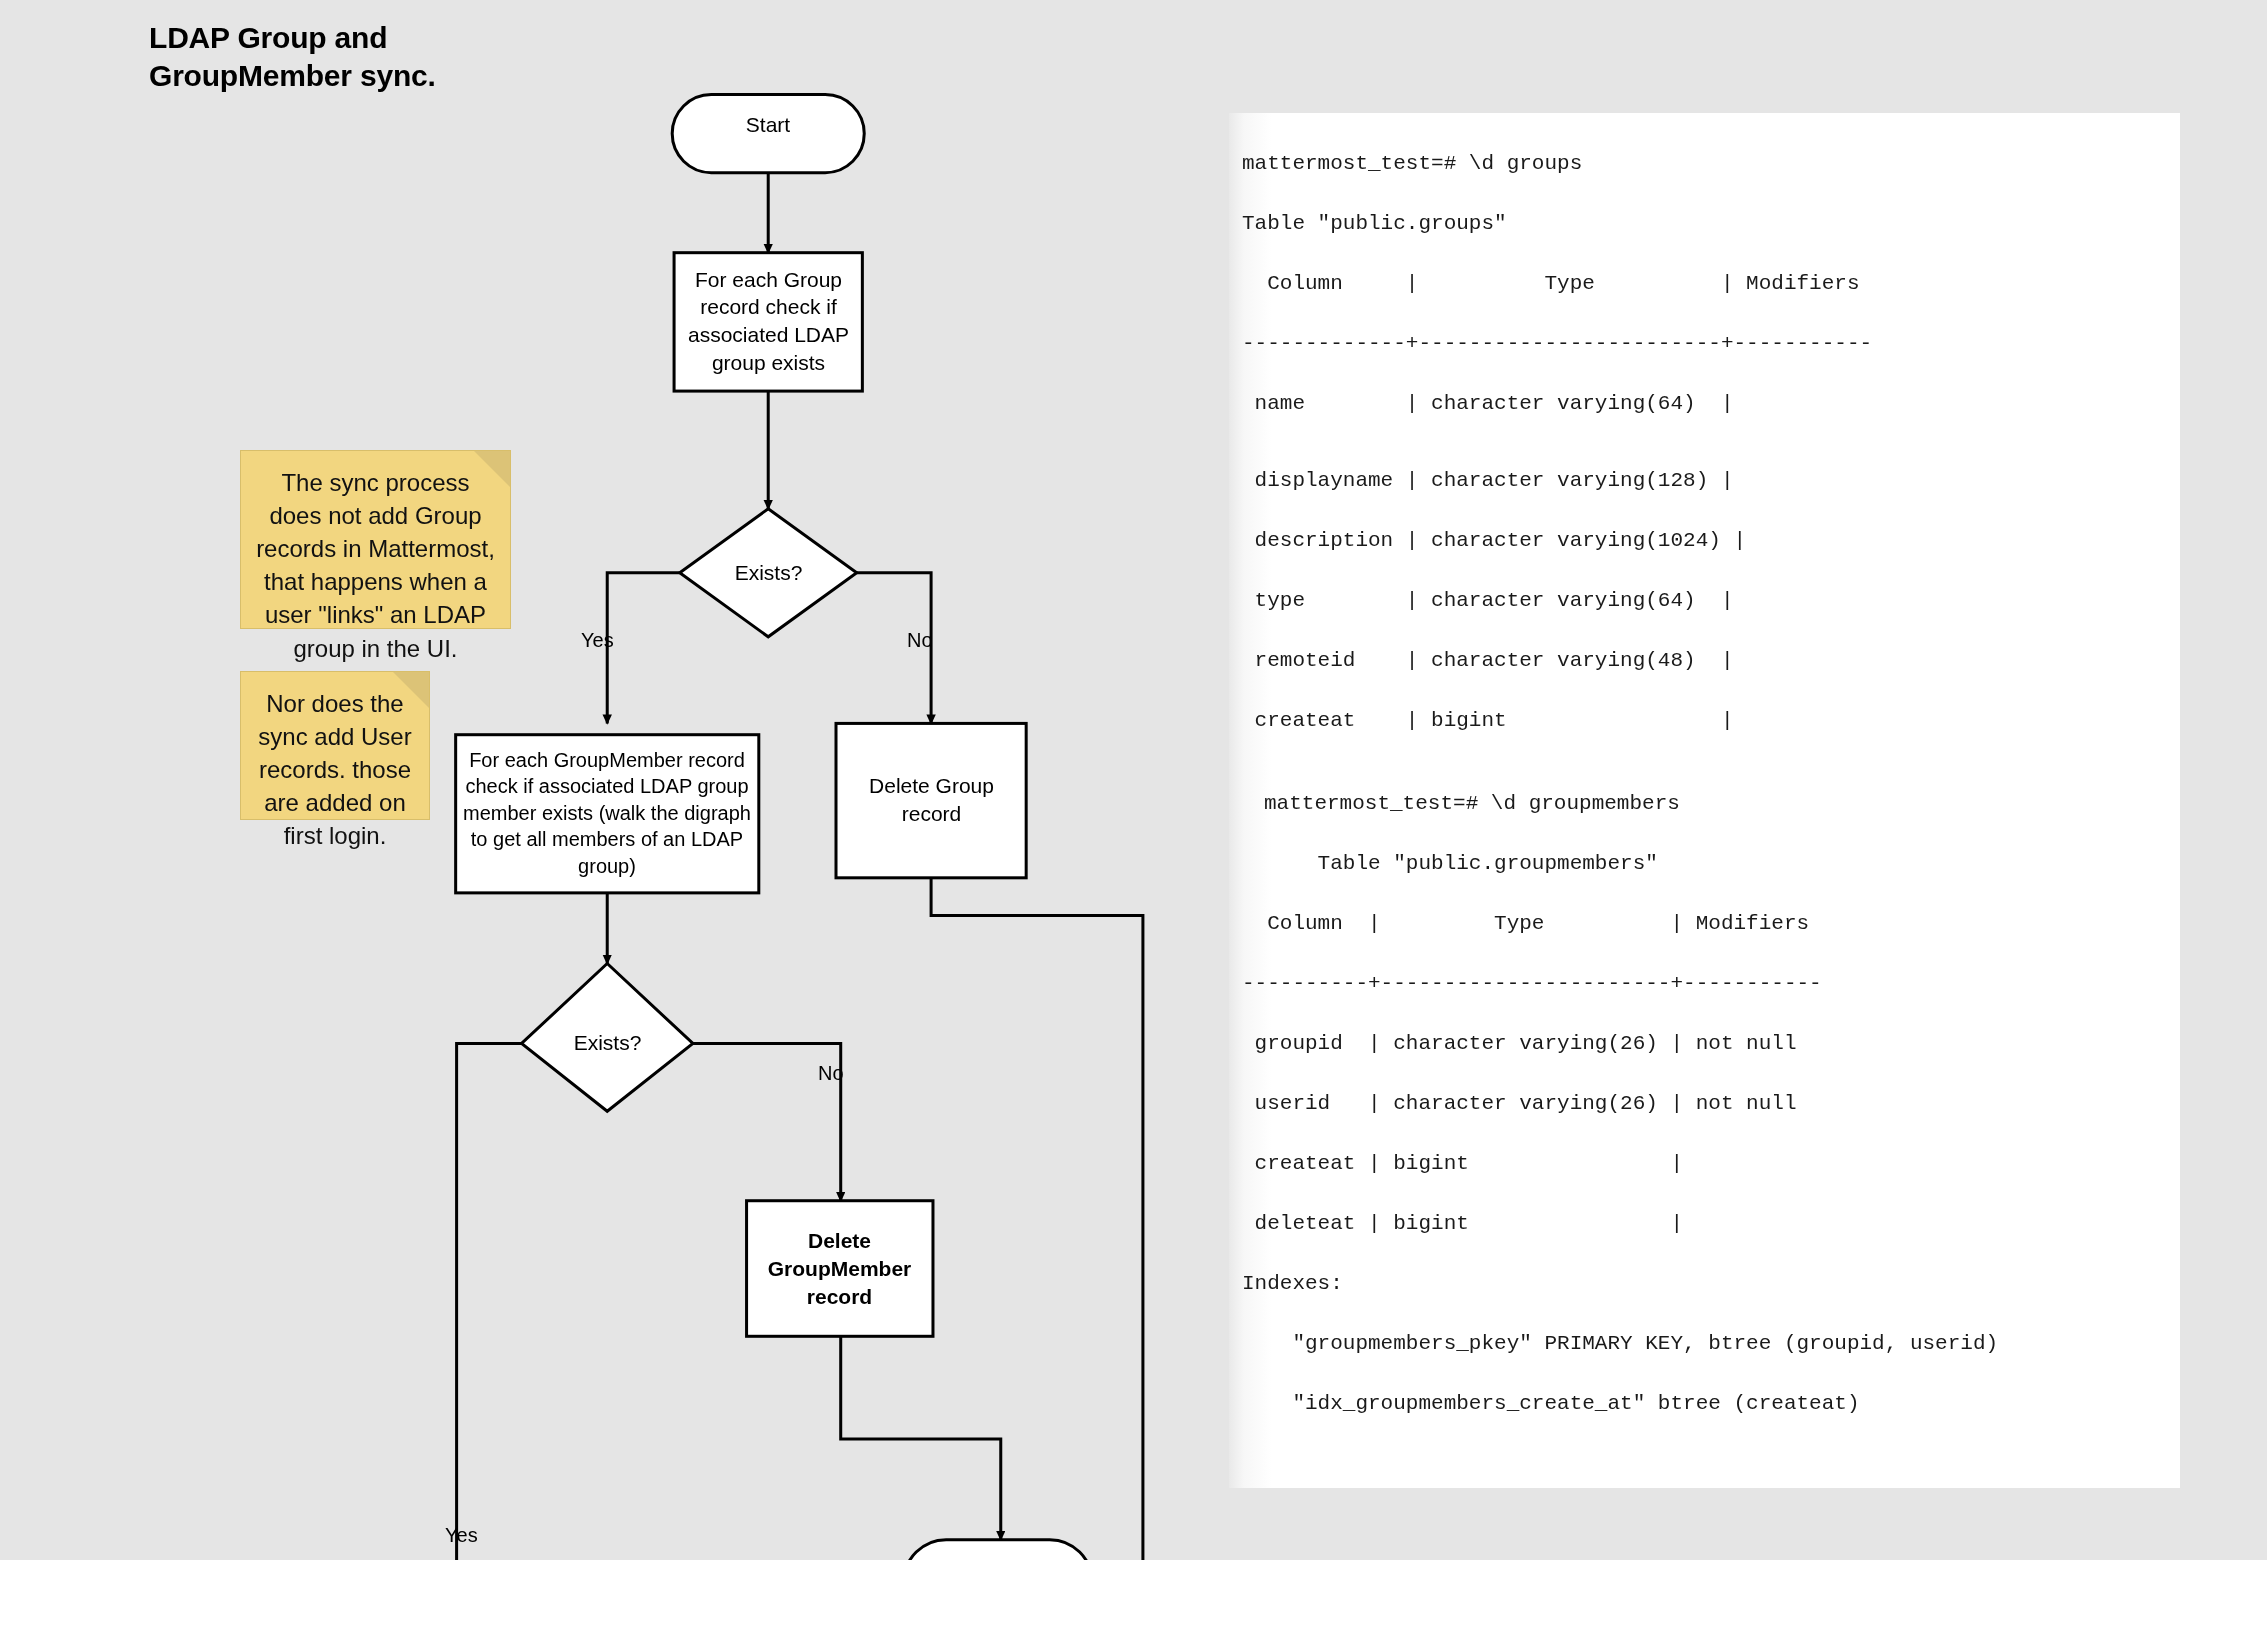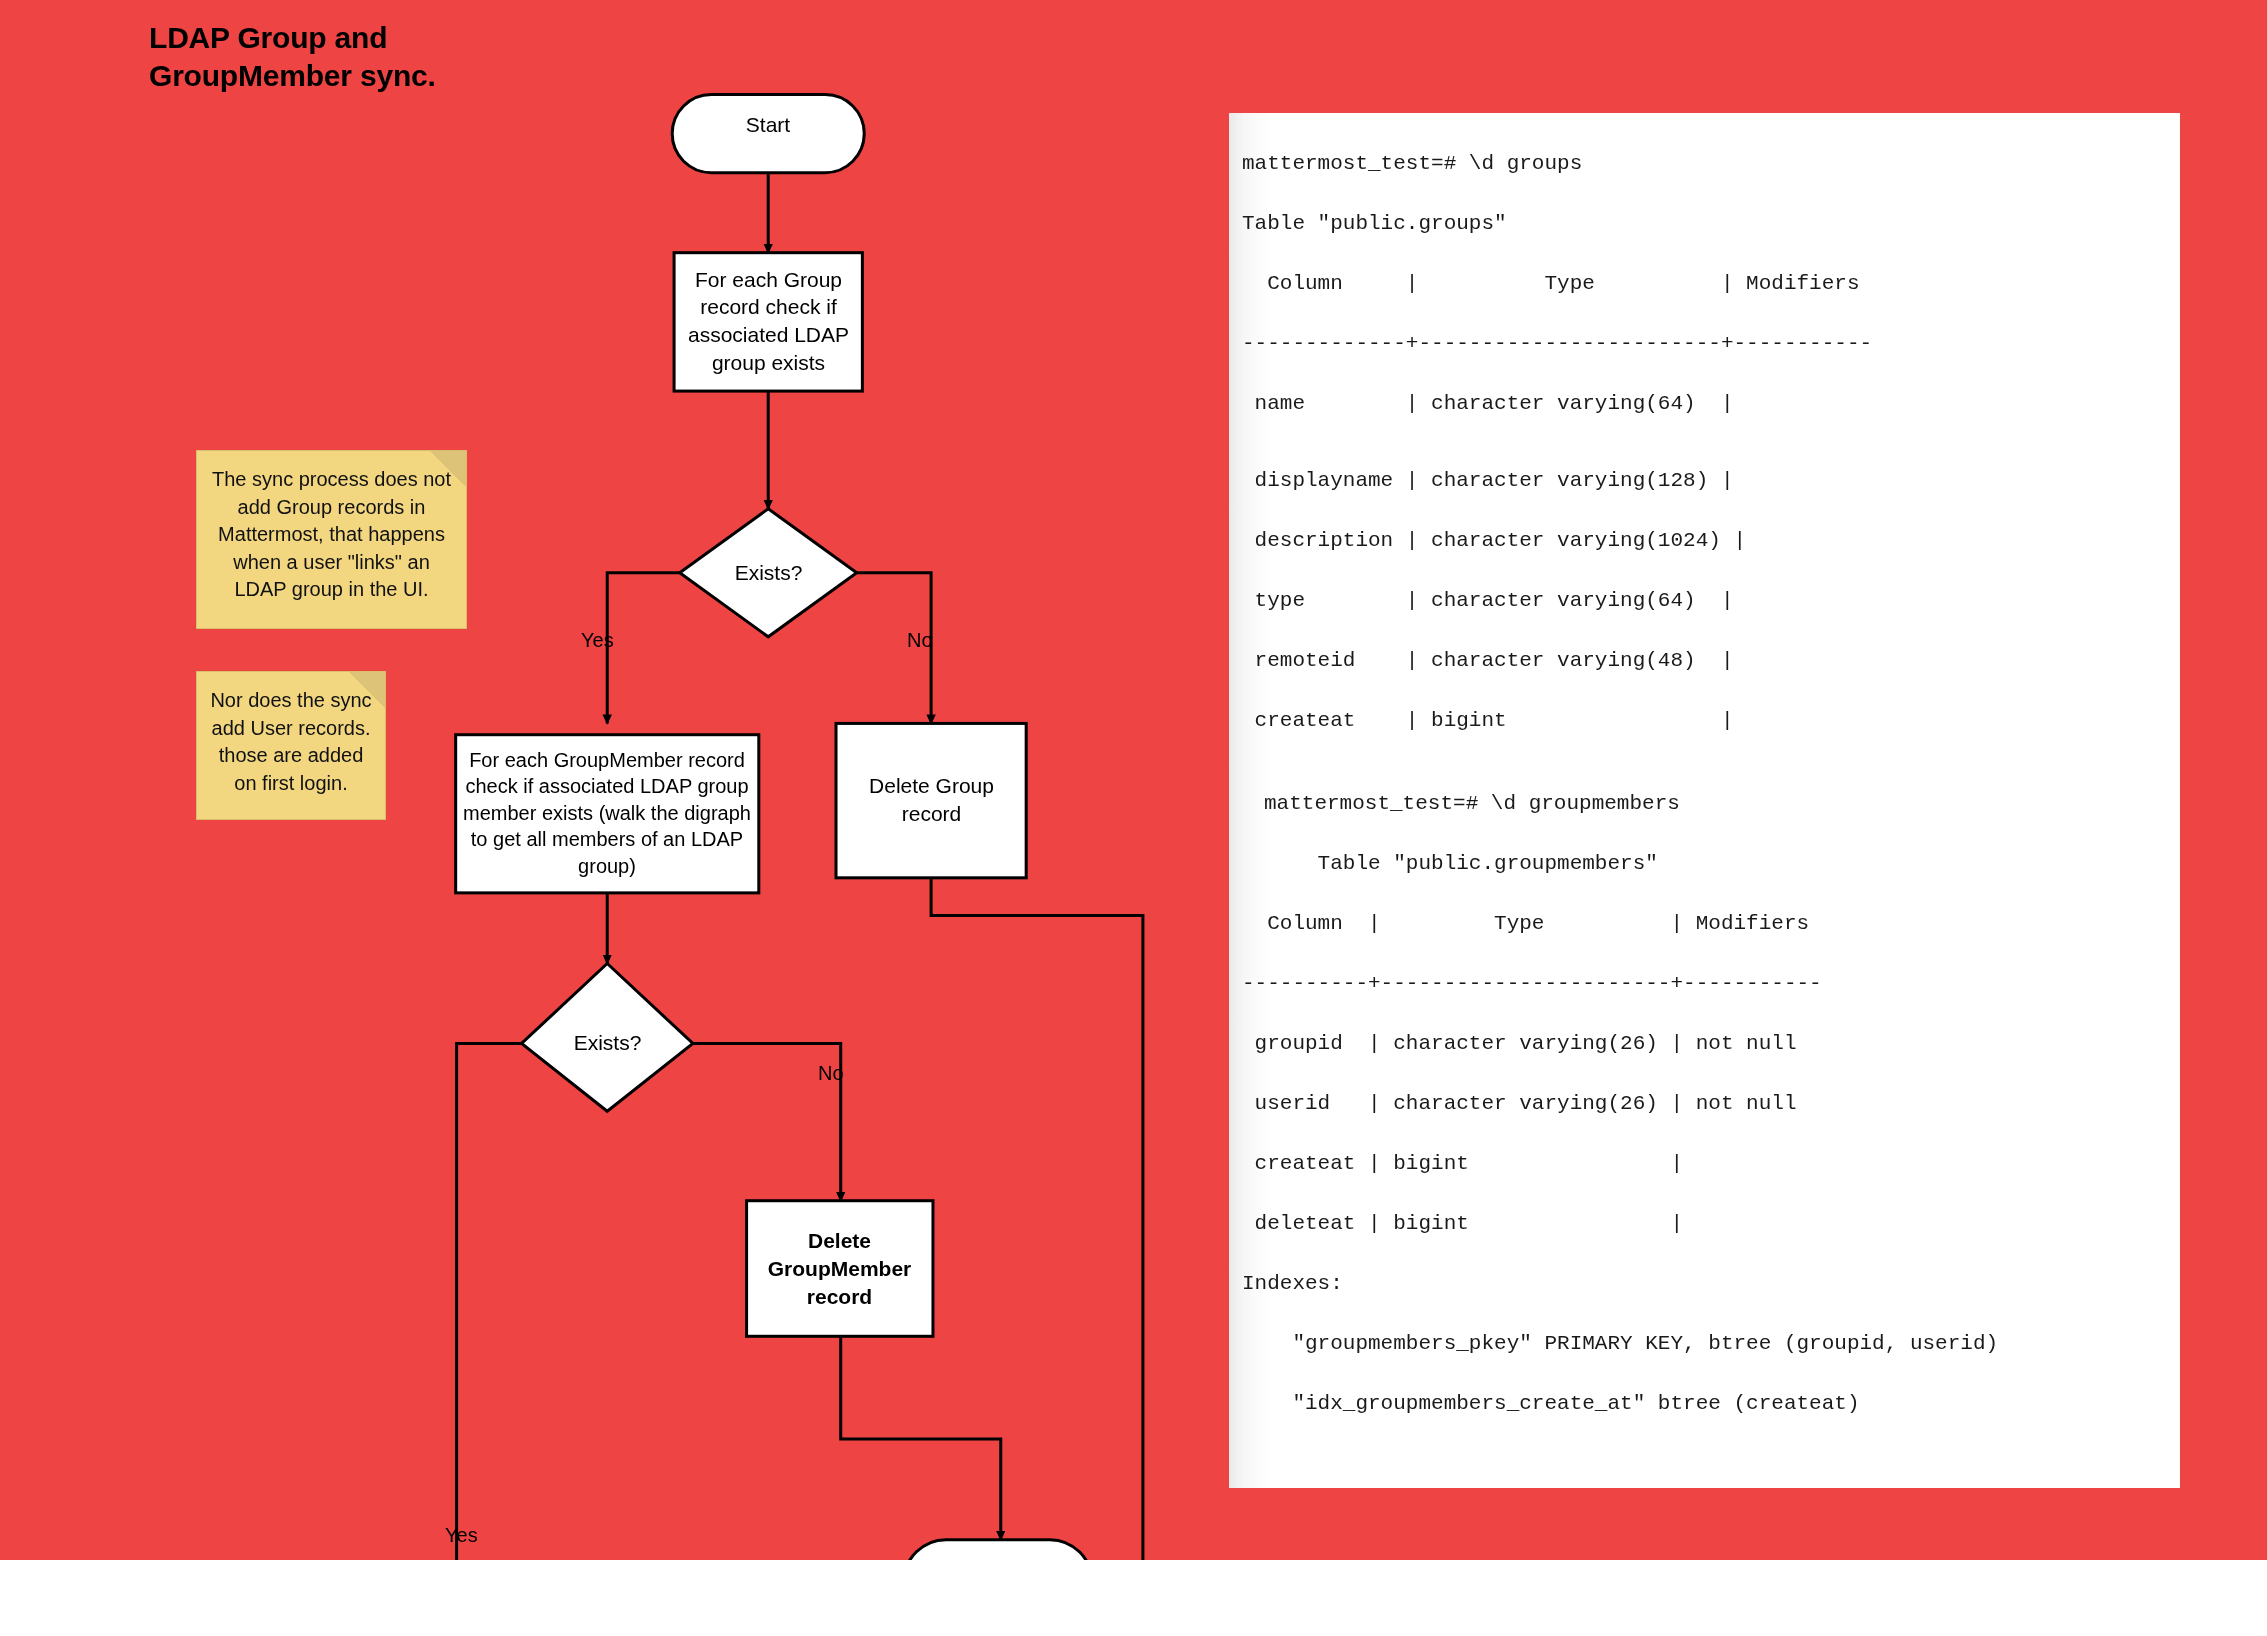--- a/index.html
+++ b/index.html
@@ -4,21 +4,21 @@
 <style>
   html, body {
     margin: 0;
     padding: 0;
     background: #ffffff;
   }
   #canvas {
     position: relative;
     width: 2267px;
     height: 1560px;
-    background: #ef4444;
+    background: #e5e5e5;
     overflow: hidden;
     font-family: "Liberation Sans", sans-serif;
   }
 
   
   #title {
     position: absolute;
     left: 149px;
     top: 19px;
     width: 395px;
@@ -61,24 +61,25 @@
     margin-top: 32px;
   }
 
   
   .note {
     position: absolute;
     background: #F2D680;
     border: 0.9px solid #D8BE6A;
     box-sizing: border-box;
     color: #111111;
-    font-size: 20px;
+    font-size: 24px;
     line-height: 1.38;
     text-align: center;
     padding: 15px 13px 9.4px 13px;
+    margin-left: 44px;
   }
   .note .fold {
     position: absolute;
     top: 0;
     right: 0;
     width: 0;
     height: 0;
     border-left: 36px solid transparent;
     border-top: 36px solid #DCC377;
   }

